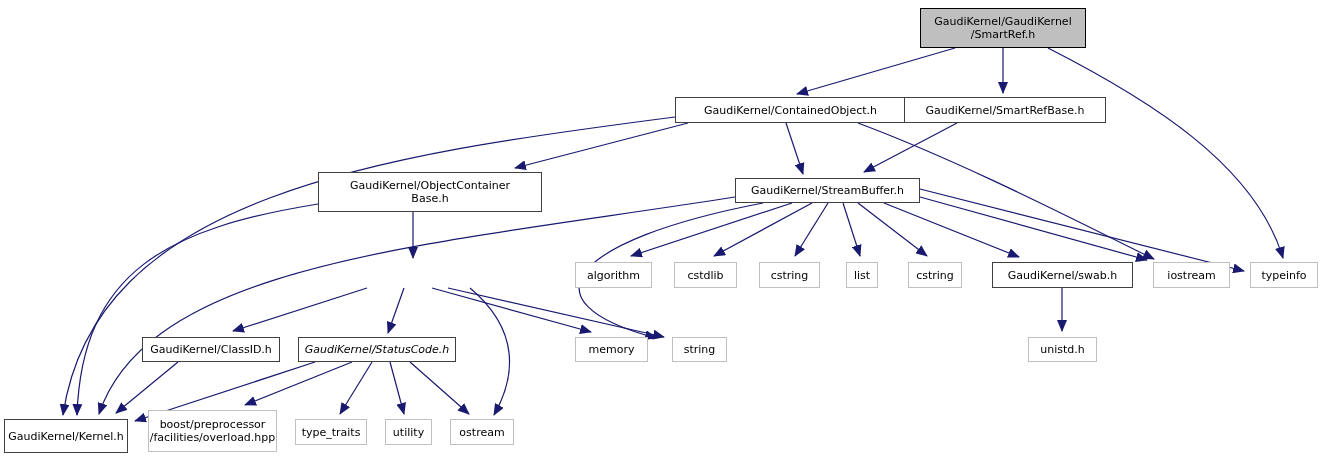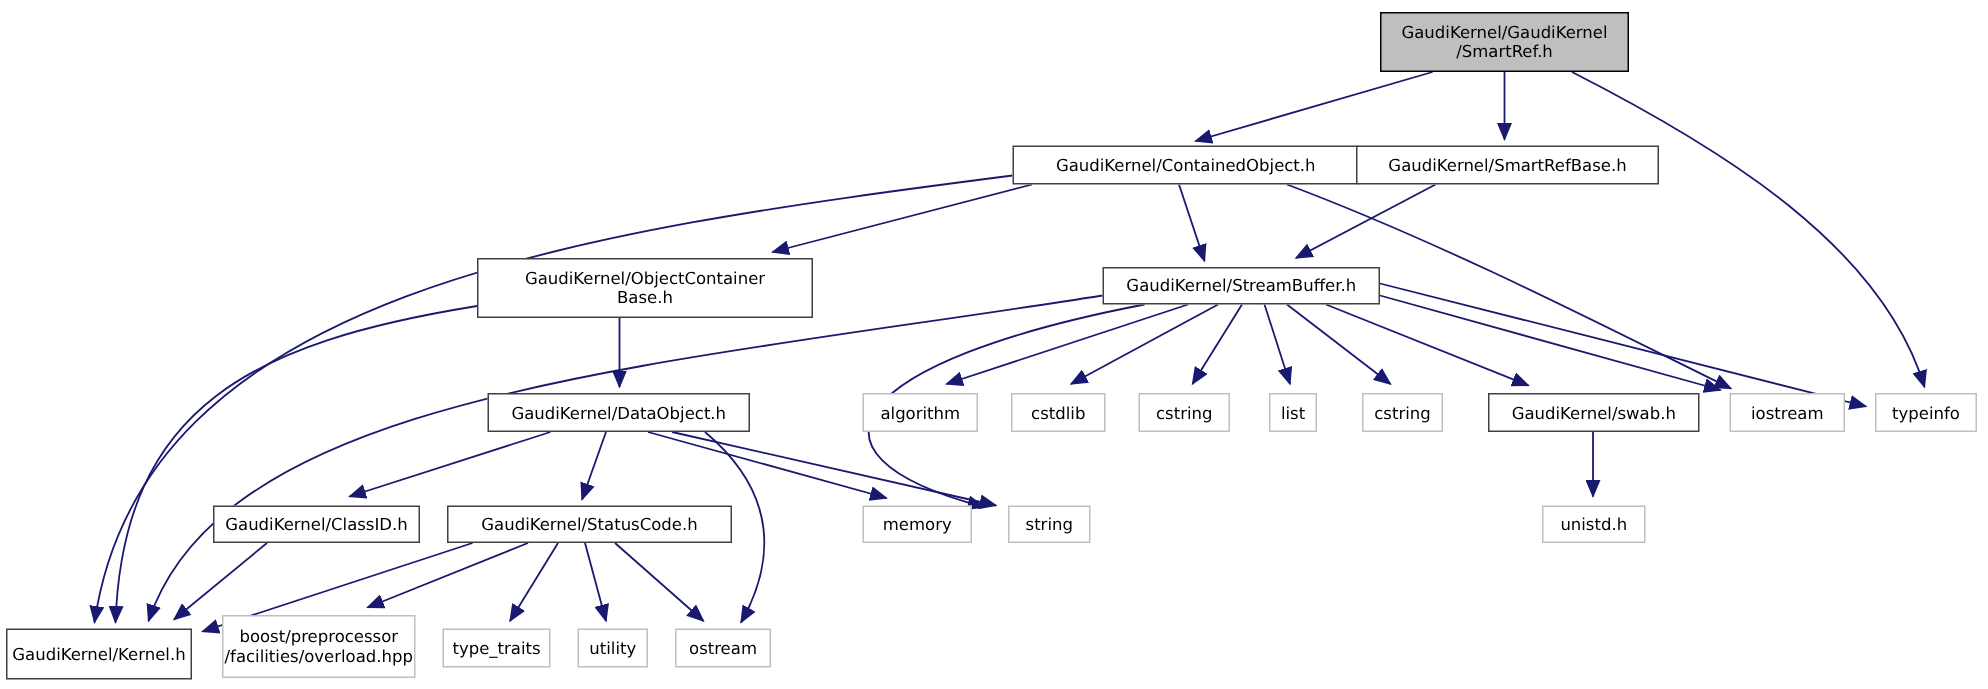--- a/index.html
+++ b/index.html
@@ -70,31 +70,30 @@
       <path d="M1062,288 L1062,331" fill="none" stroke="#191970" stroke-width="1.2" marker-end="url(#arrow)"></path>
     </svg>
 
 <div class="node root" style="left: 920px; top: 8px; width: 166px; height: 40px;">GaudiKernel/GaudiKernel
 /SmartRef.h</div>
     <div class="node gaudi" style="left: 675px; top: 97px; width: 231px; height: 26px;">GaudiKernel/ContainedObject.h</div>
     <div class="node gaudi" style="left: 904px; top: 97px; width: 202px; height: 26px;">GaudiKernel/SmartRefBase.h</div>
     <div class="node gaudi" style="left: 318px; top: 172px; width: 224px; height: 40px;">GaudiKernel/ObjectContainer
 Base.h</div>
     <div class="node gaudi" style="left: 735px; top: 178px; width: 185px; height: 25px;">GaudiKernel/StreamBuffer.h</div>
-    <div class="node gaudi" style="left: 325px; top: 262px; width: 175px; height: 26px;">GaudiKernel/DataObject.h</div>
     <div class="node system" style="left: 575px; top: 262px; width: 77px; height: 26px;">algorithm</div>
     <div class="node system" style="left: 674px; top: 262px; width: 63px; height: 26px;">cstdlib</div>
     <div class="node system" style="left: 759px; top: 262px; width: 61px; height: 26px;">cstring</div>
     <div class="node system" style="left: 846px; top: 262px; width: 32px; height: 26px;">list</div>
     <div class="node system" style="left: 908px; top: 262px; width: 54px; height: 26px;">cstring</div>
     <div class="node gaudi" style="left: 992px; top: 262px; width: 141px; height: 26px;">GaudiKernel/swab.h</div>
     <div class="node system" style="left: 1153px; top: 262px; width: 77px; height: 26px;">iostream</div>
     <div class="node system" style="left: 1250px; top: 262px; width: 68px; height: 26px;">typeinfo</div>
     <div class="node gaudi" style="left: 142px; top: 337px; width: 138px; height: 25px;">GaudiKernel/ClassID.h</div>
-    <div class="node gaudi" style="left: 298px; top: 337px; width: 190px; height: 25px;">GaudiKernel/StatusCode.h</div>
+    <div class="node gaudi" style="left: 298px; top: 337px; width: 158px; height: 25px; font-style: italic;">GaudiKernel/StatusCode.h</div>
     <div class="node system" style="left: 575px; top: 337px; width: 73px; height: 25px;">memory</div>
     <div class="node system" style="left: 672px; top: 337px; width: 55px; height: 25px; text-align: right;">string</div>
     <div class="node system" style="left: 1028px; top: 337px; width: 69px; height: 25px;">unistd.h</div>
     <div class="node gaudi" style="left: 4px; top: 419px; width: 124px; height: 34px;">GaudiKernel/Kernel.h</div>
     <div class="node system" style="left: 148px; top: 410px; width: 129px; height: 42px;">boost/preprocessor
 /facilities/overload.hpp</div>
     <div class="node system" style="left: 295px; top: 419px; width: 72px; height: 26px;">type_traits</div>
     <div class="node system" style="left: 385px; top: 419px; width: 47px; height: 26px;">utility</div>
     <div class="node system" style="left: 450px; top: 419px; width: 64px; height: 26px;">ostream</div>
   </div>

